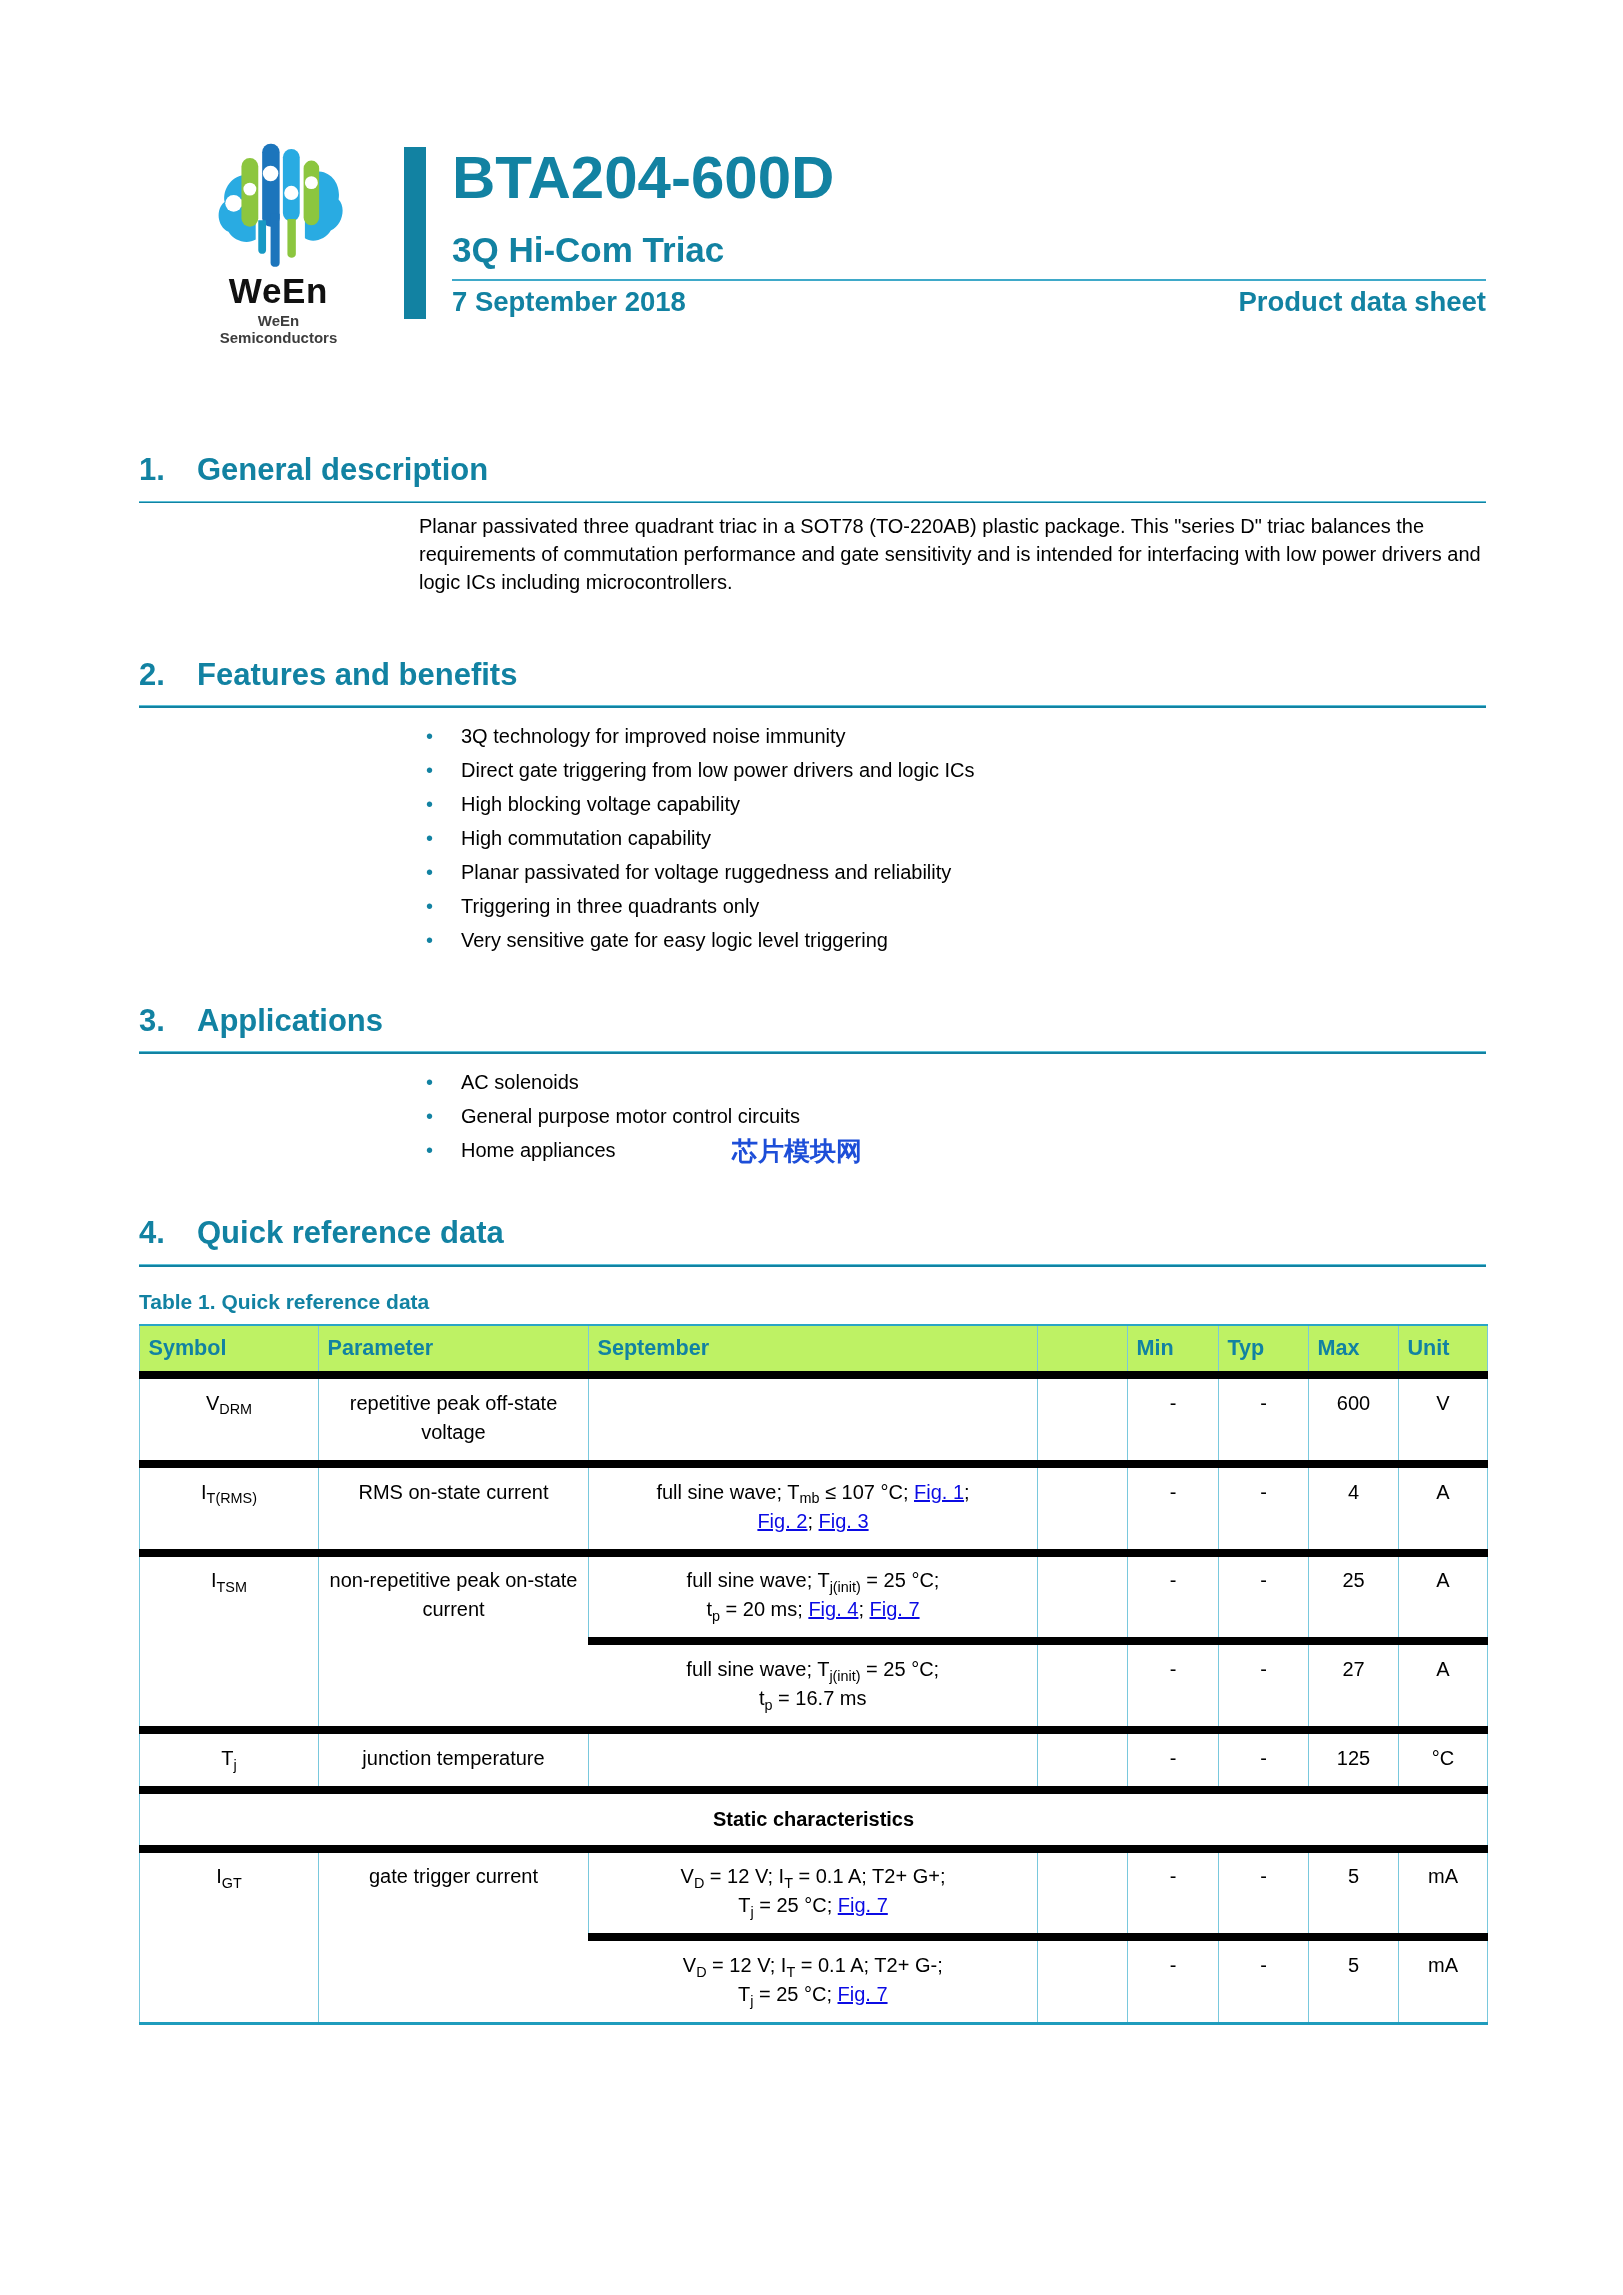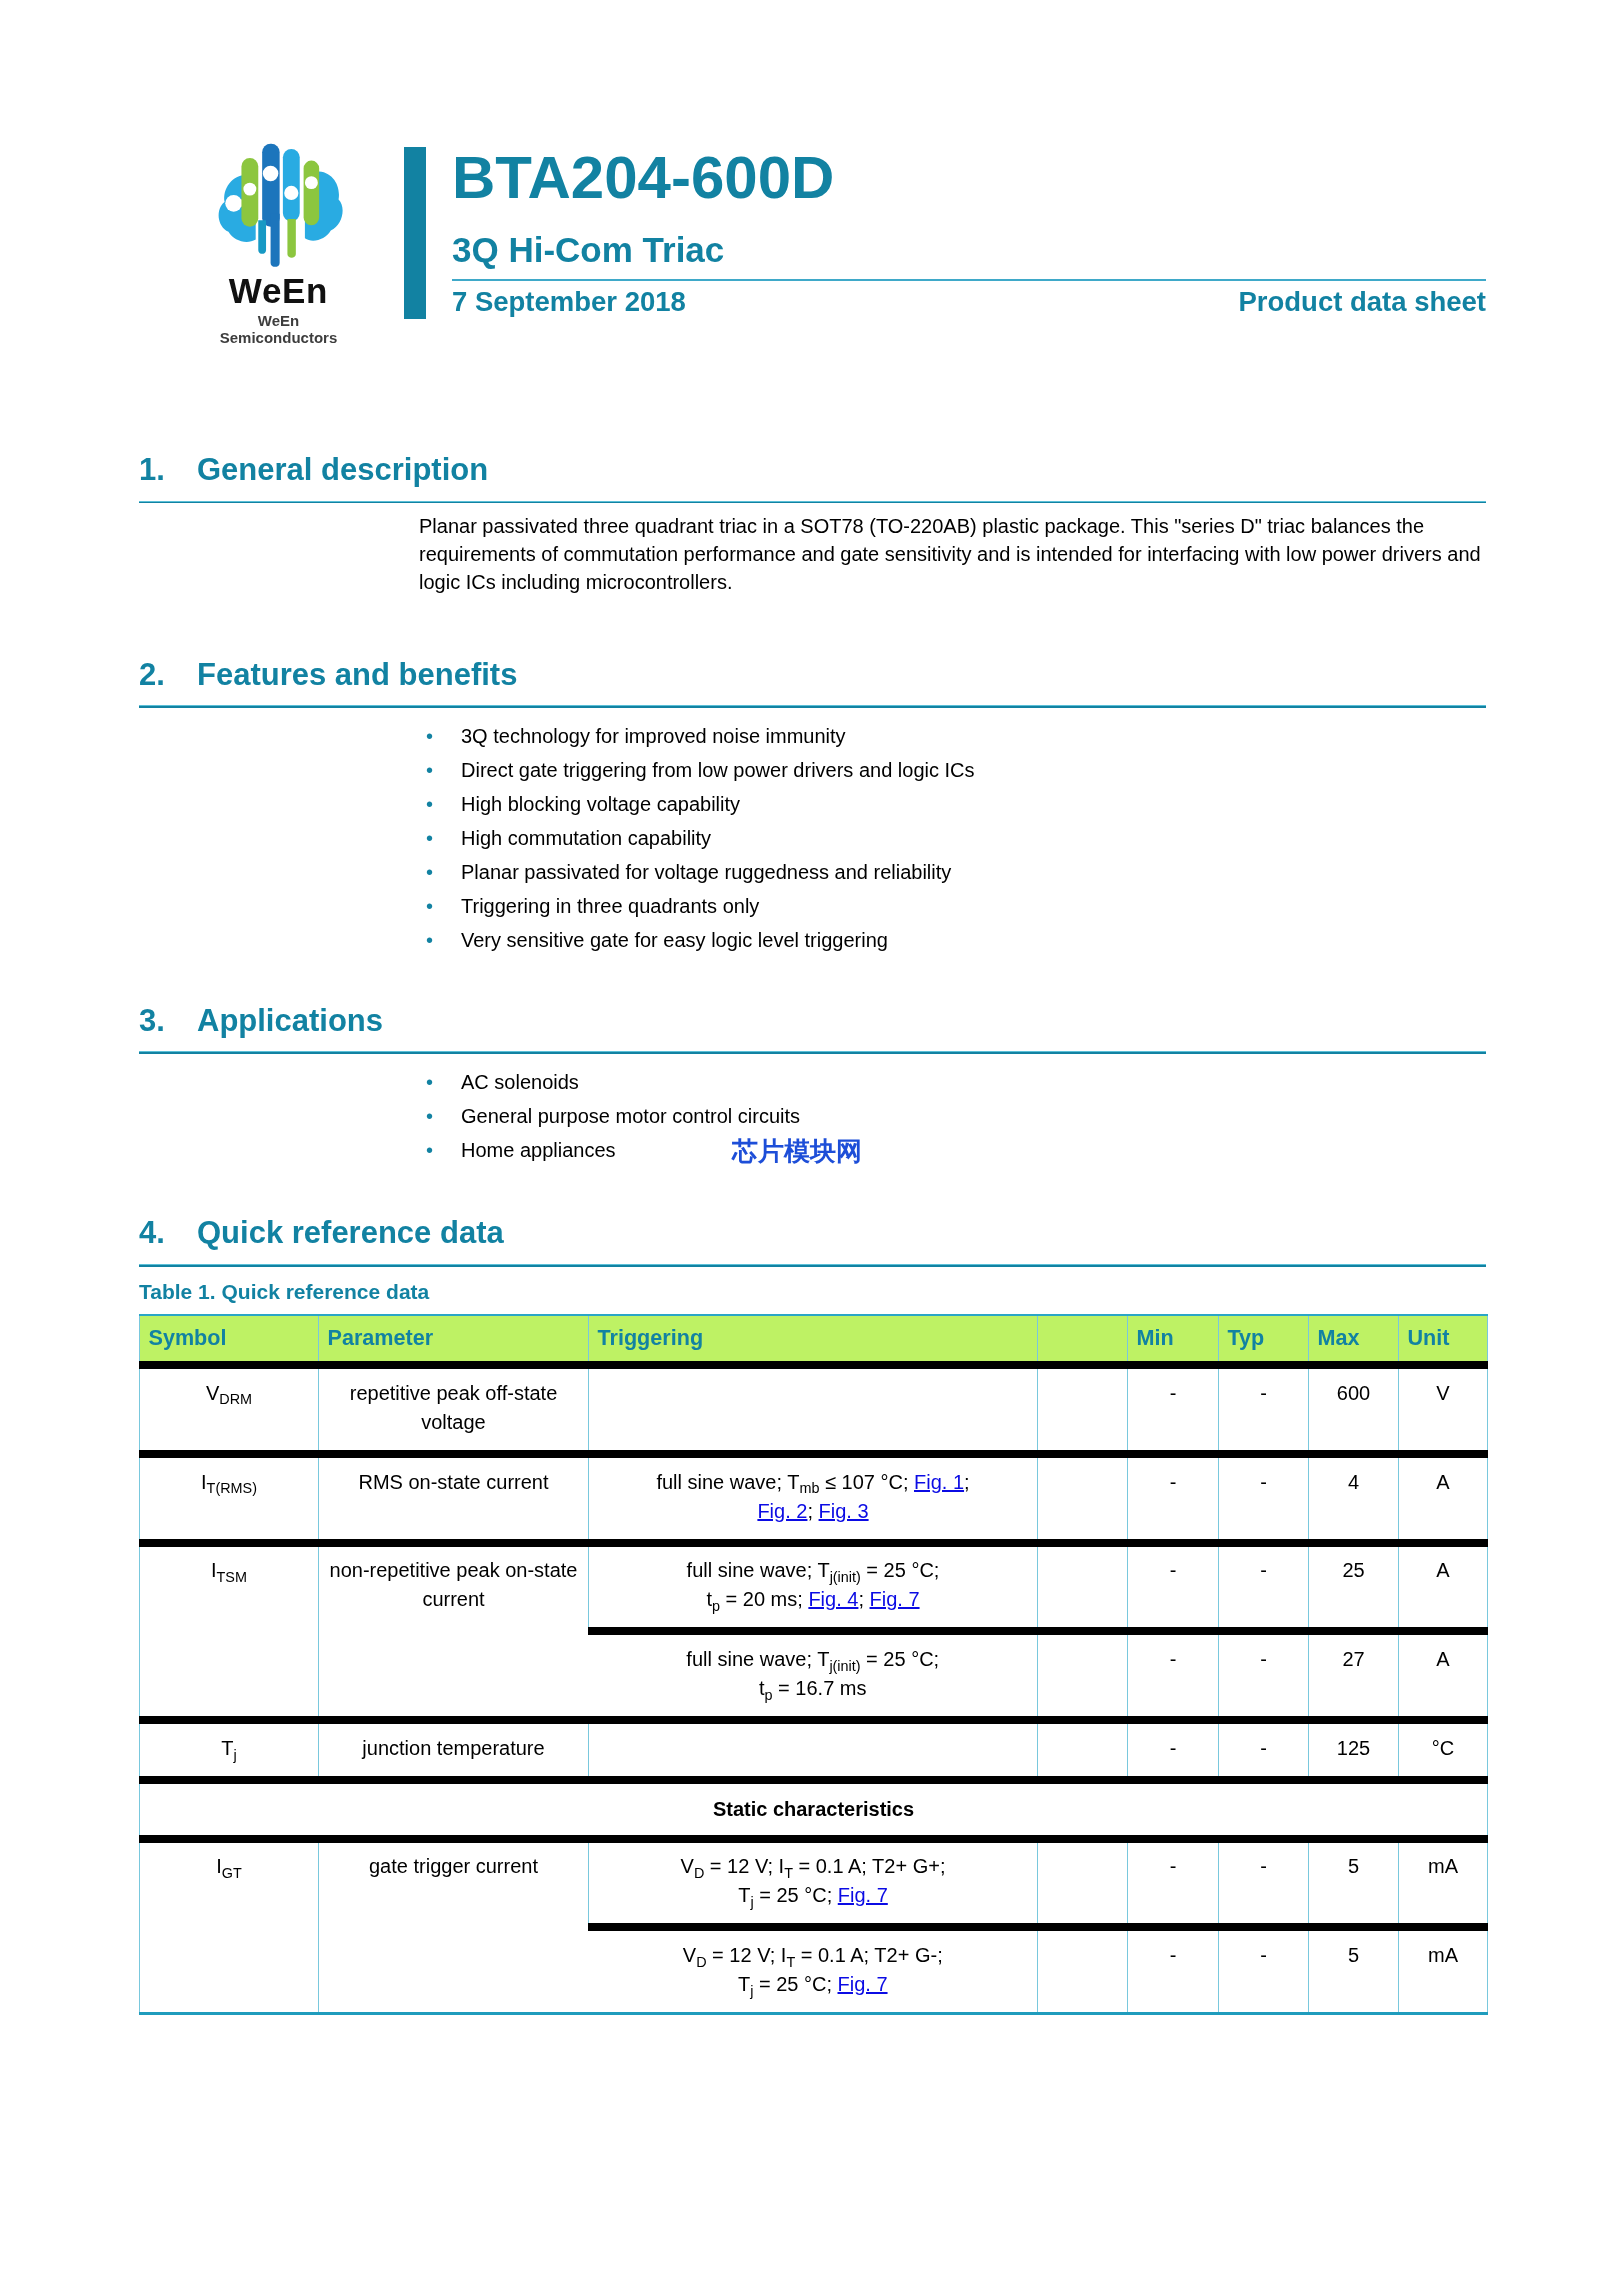--- a/index.html
+++ b/index.html
@@ -29,21 +29,21 @@
   .section-heading { display:flex; font-size:31px; font-weight:bold; color:#1282a2; line-height:34px; }
   .section-heading .num { width:58px; flex:0 0 58px; }
   .section-rule { height:2.6px; background:#1282a2; margin-top:13.7px; border-top:0.7px solid #5bc0d8; }
   .body-par { margin:8.5px 0 0 280px; font-size:20px; line-height:28px; color:#000; }
   ul.bullets { list-style:none; margin:14.4px 0 0 283px; }
   ul.bullets li { position:relative; padding-left:39px; font-size:20px; line-height:28px; margin-bottom:5.9px; color:#000; }
   ul.bullets li::before { content:"•"; position:absolute; left:3.9px; top:0; color:#1282a2; }
   .sec2 { margin-top:62px; }
   .sec3 { margin-top:50px; }
   .sec4 { margin-top:52px; }
-  .table-caption { margin-top:13px; font-size:21px; font-weight:bold; color:#1282a2; }
+  .table-caption { margin-top:23px; font-size:21px; font-weight:bold; color:#1282a2; }
   
   table.qr { border-collapse:collapse; table-layout:fixed; width:1347px; margin-top:10.5px;
              border-top:2px solid #2aa6c6; border-bottom:3.9px solid #1f9cbd;
              border-left:1.3px solid #79c8dd; border-right:1.3px solid #79c8dd; }
   table.qr th {
     background:#bef264; color:#1282a2; font-size:21.6px; font-weight:bold; text-align:left;
     padding:9.2px 8.5px 9.8px; border-bottom:2px solid #2aa6c6; vertical-align:middle;
   }
   table.qr td {
     font-size:20px; line-height:29px; vertical-align:top; text-align:center;
@@ -149,21 +149,21 @@
           <col style="width:90px">
         <col style="width:91px">
           <col style="width:90px">
           <col style="width:90px">
           <col style="width:89px">
       </colgroup>
       <thead>
           <tr>
             <th>Symbol</th>
             <th>Parameter</th>
-            <th>Triggering</th>
+            <th>September</th>
             <th></th>
             <th>Min</th>
             <th>Typ</th>
             <th>Max</th>
             <th>Unit</th>
           </tr>
         </thead>
       <tbody>
           <tr>
             <td>V<sub>DRM</sub></td>

